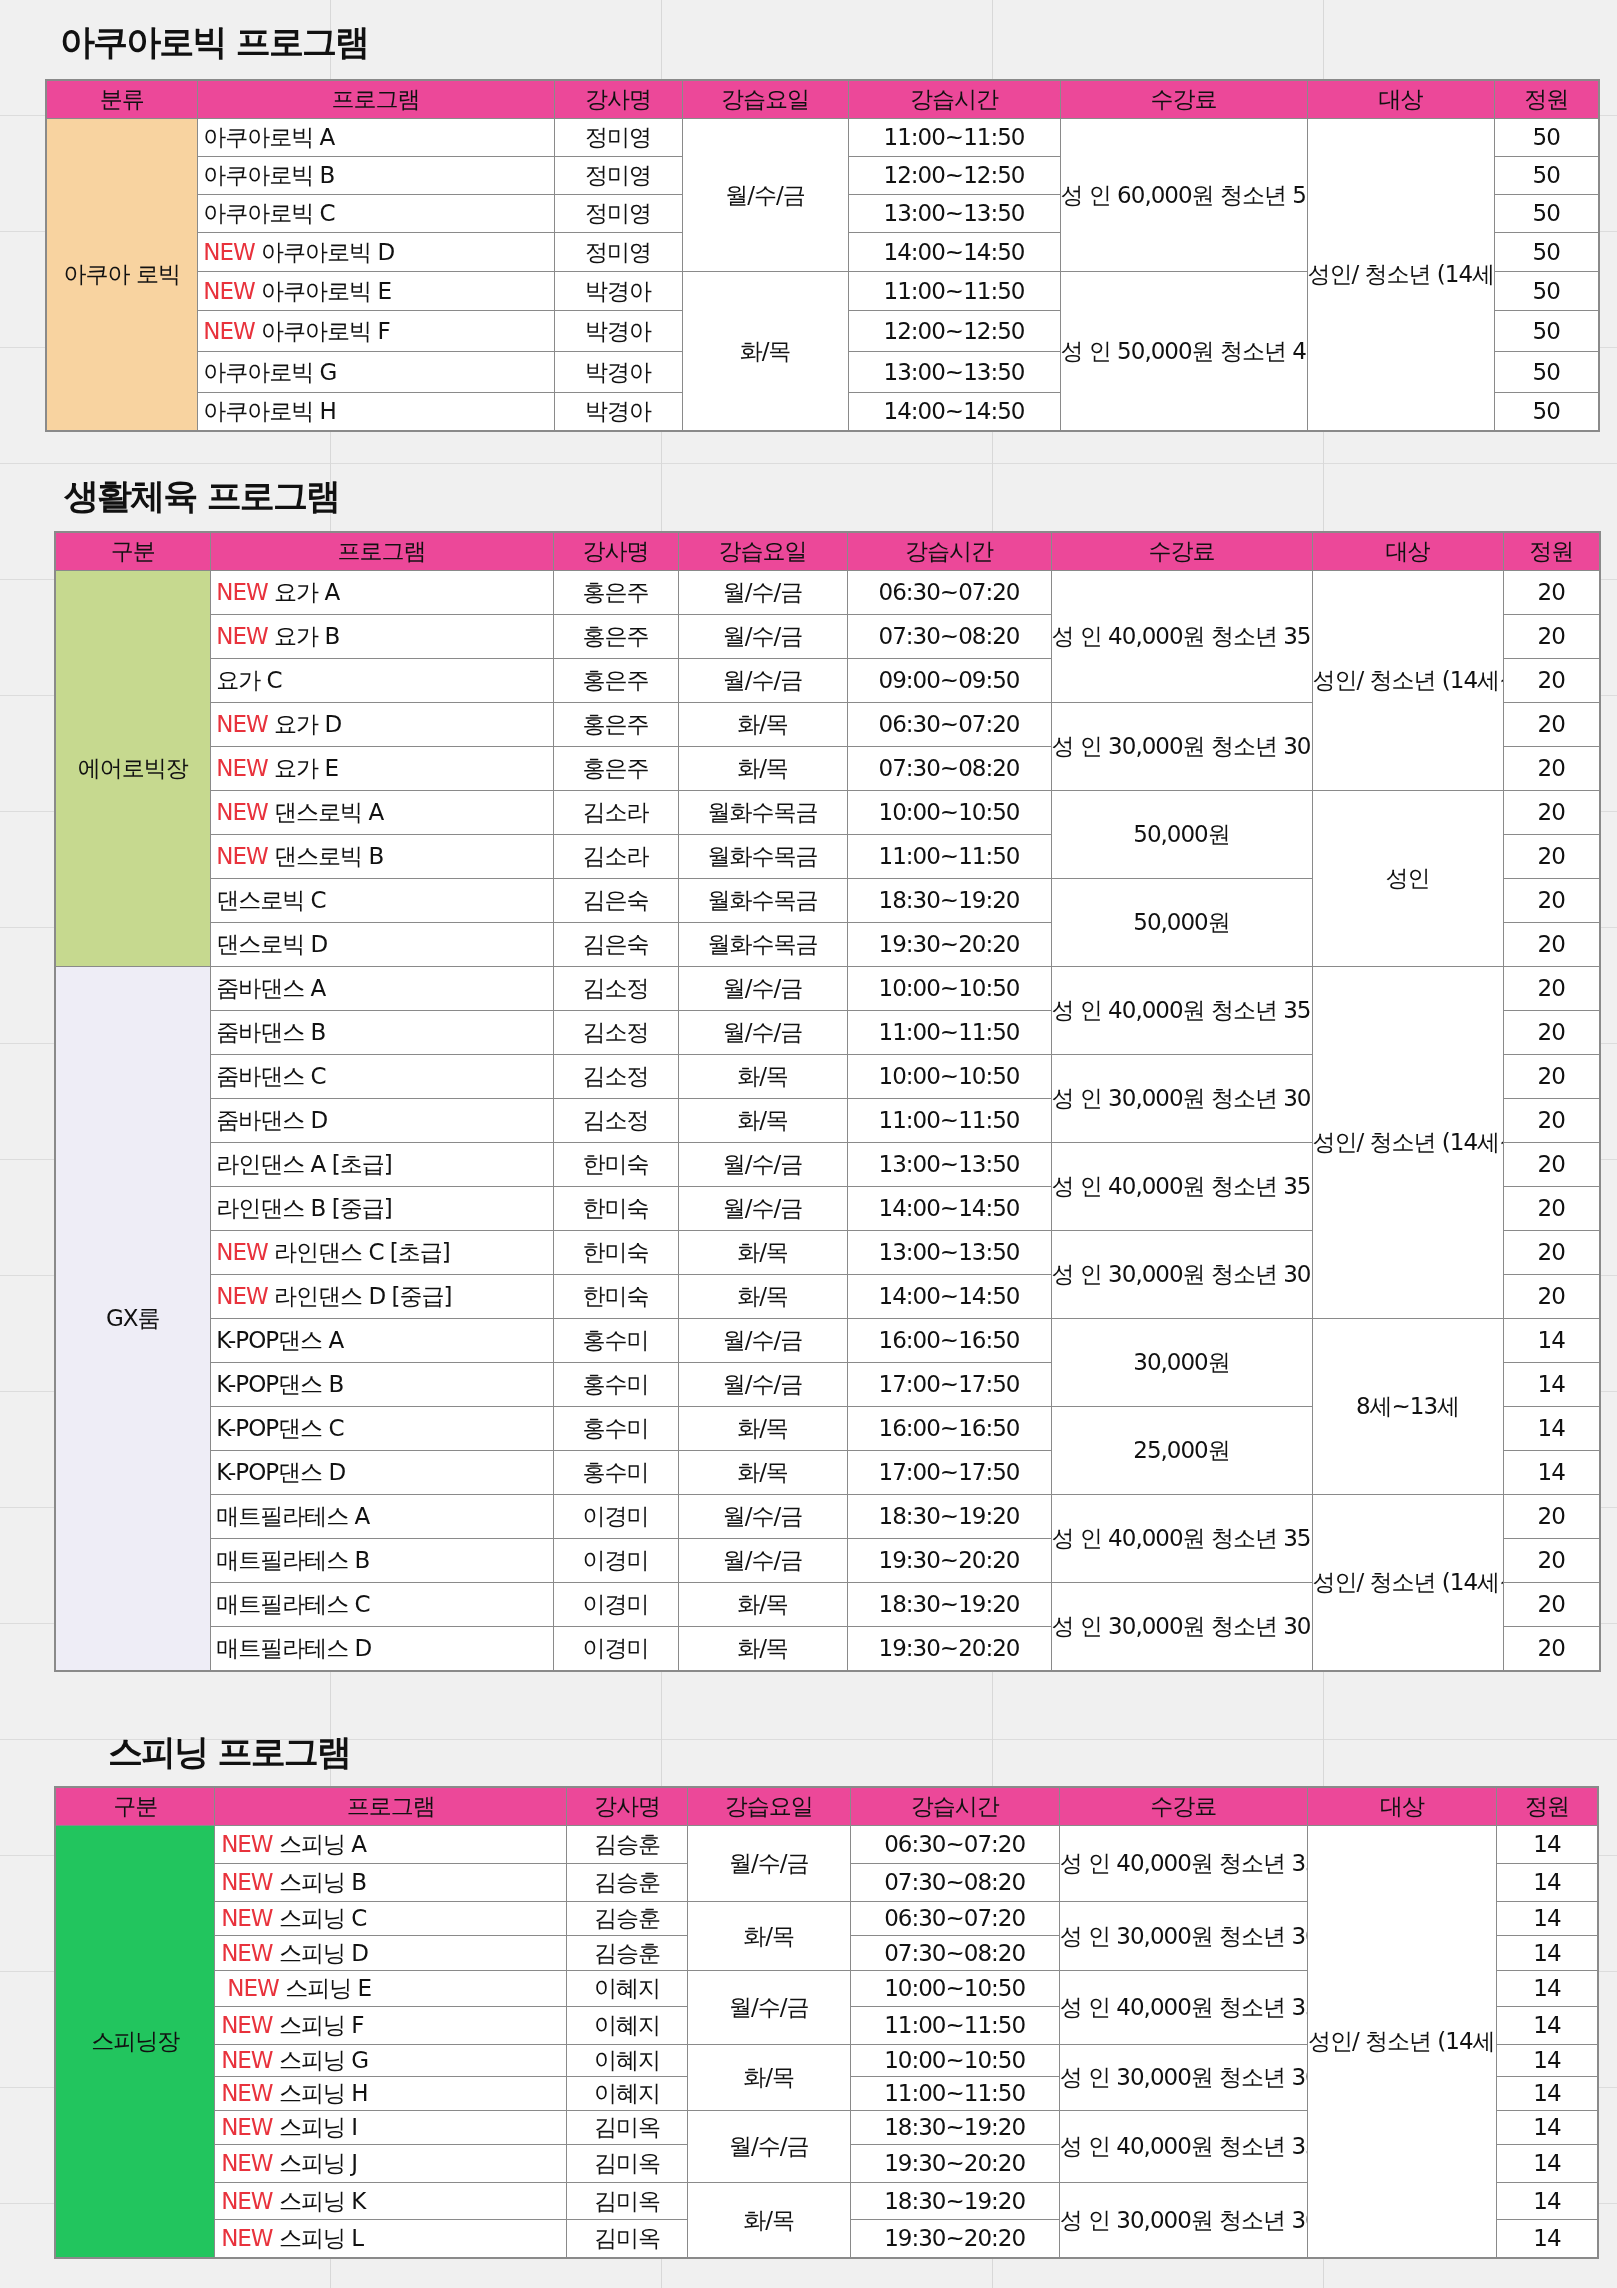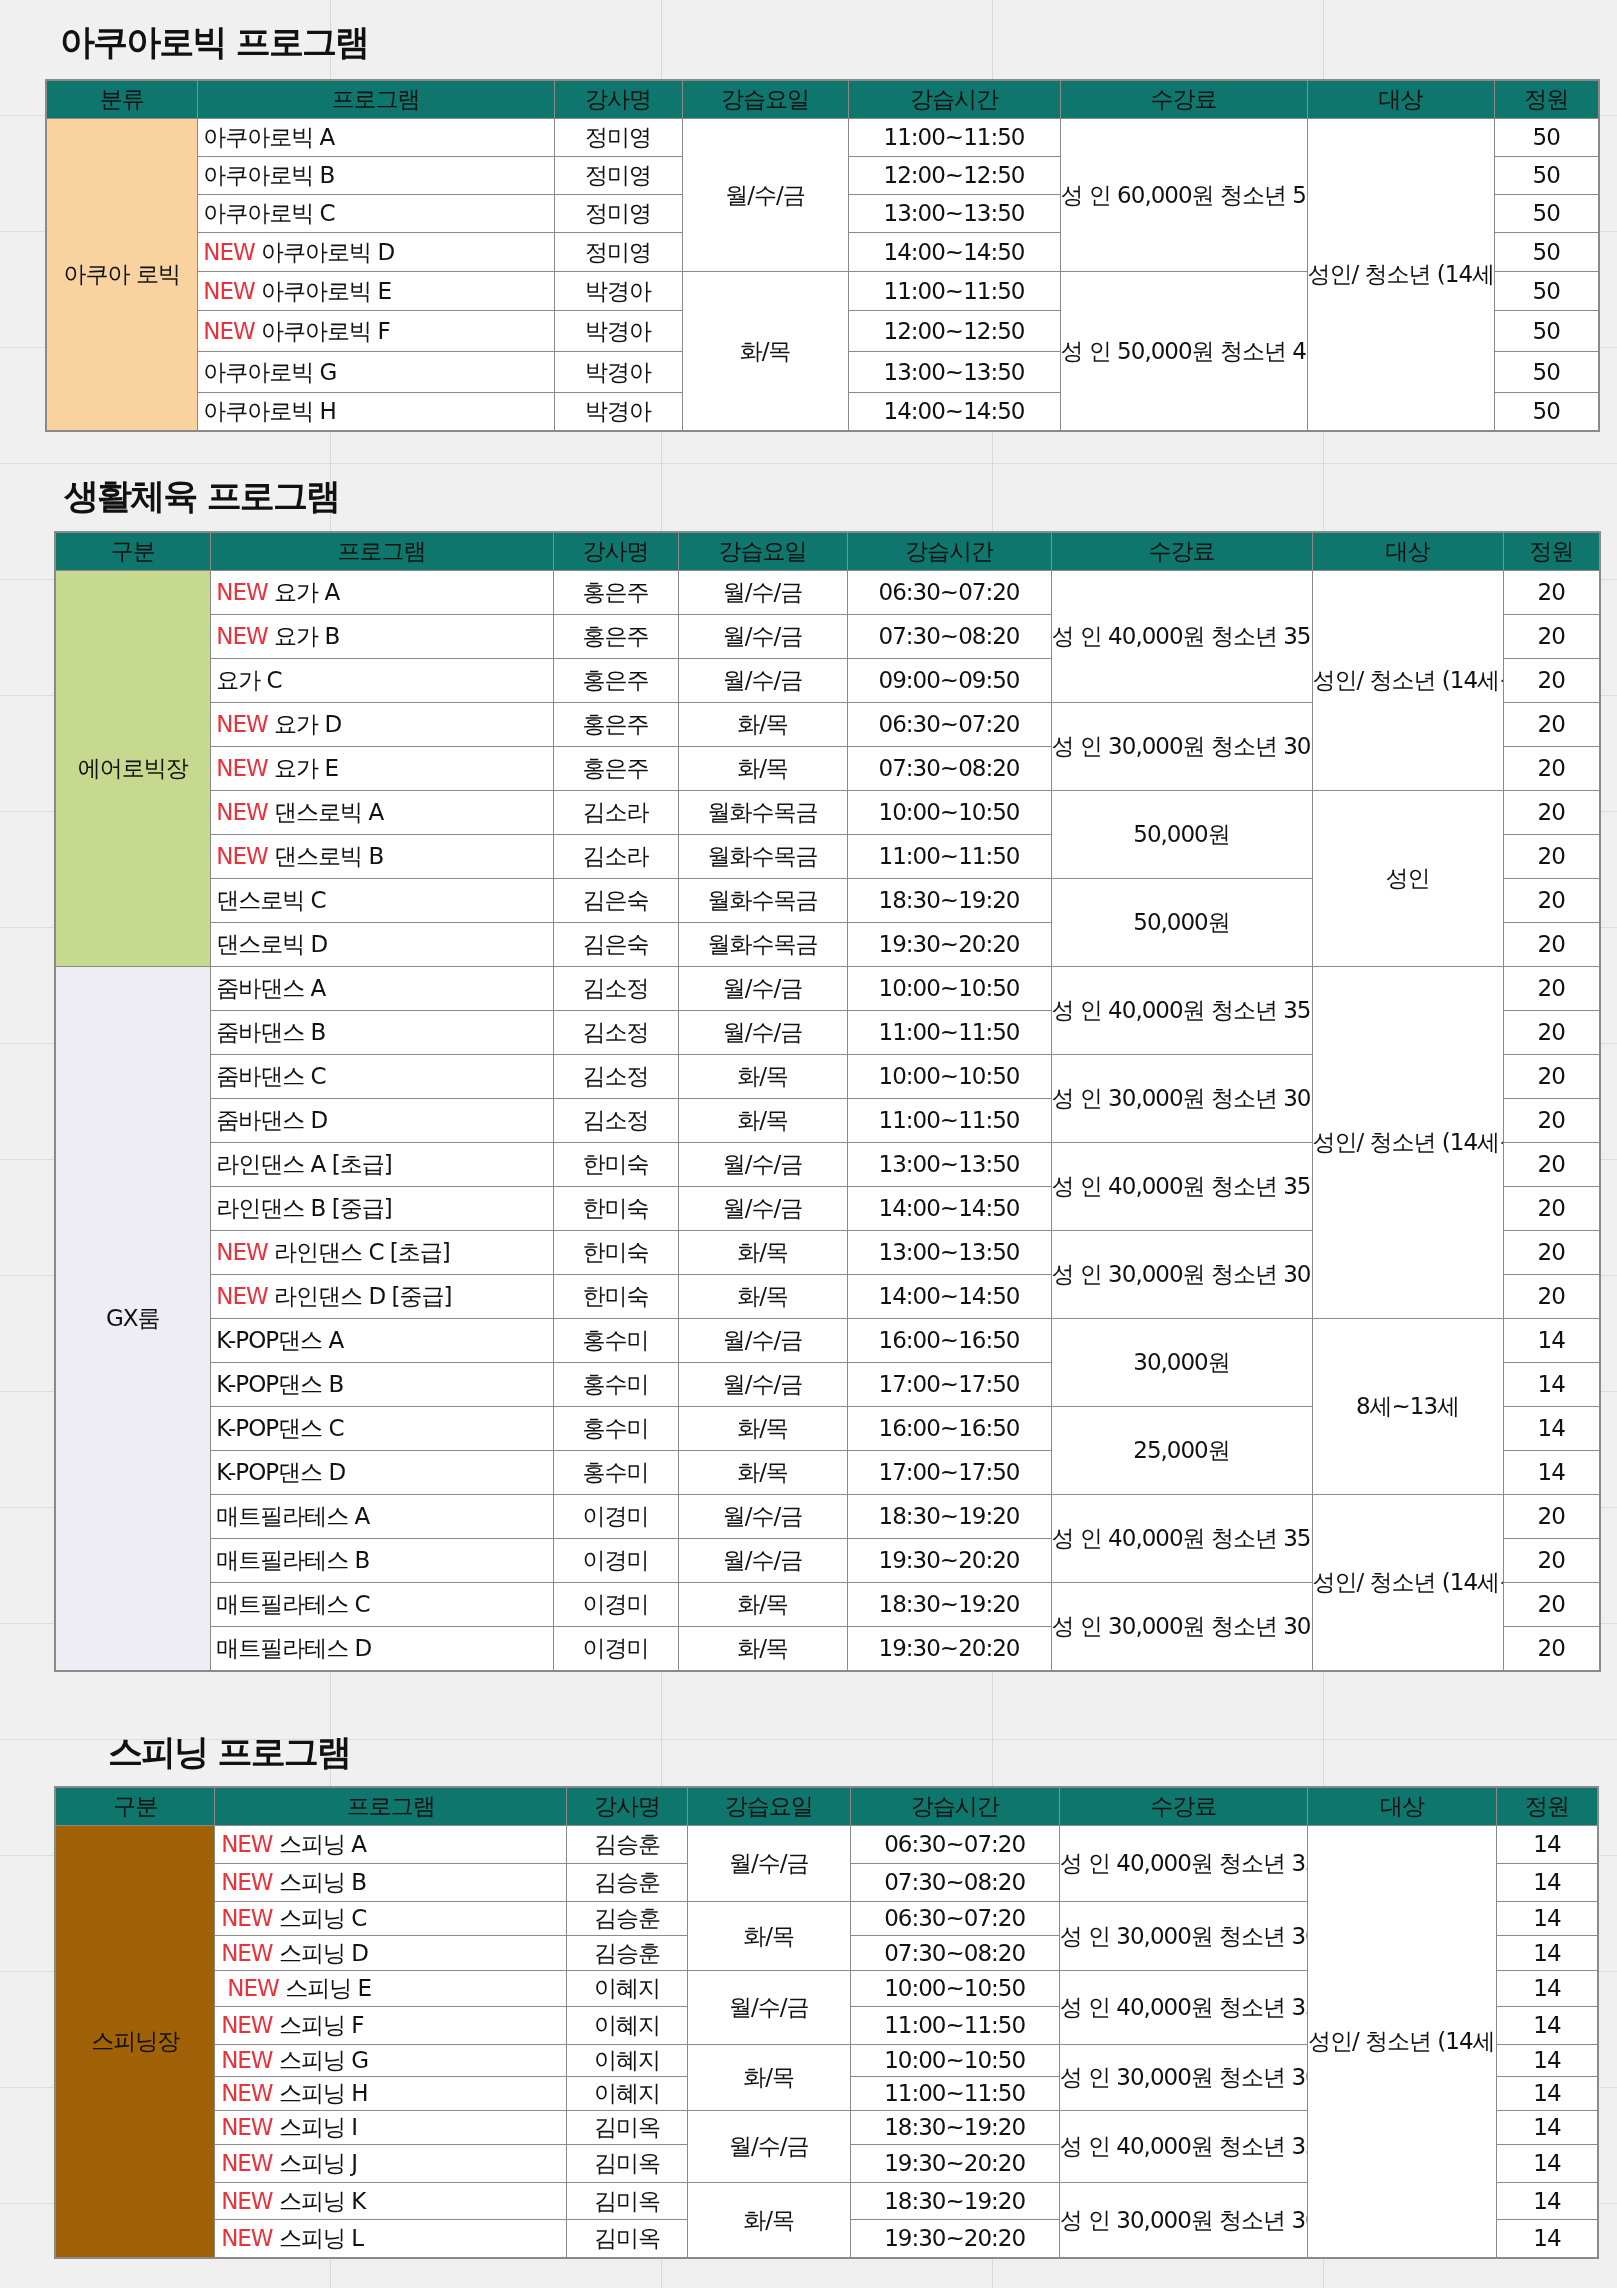--- a/index.html
+++ b/index.html
@@ -17,27 +17,27 @@
     font-family:"DejaVu Sans",sans-serif;color:#111;
   }
   table.sched{
     position:absolute;border-collapse:collapse;table-layout:fixed;background:#fff;
     border:2.9px solid #8a8a8a;
   }
   table.sched th, table.sched td{
     border:1.9px solid #8a8a8a;font-size:23px;text-align:center;vertical-align:middle;
     padding:0;line-height:1.05;letter-spacing:-1px;white-space:nowrap;overflow:hidden;
   }
-  table.sched th{background:#0f766e;font-weight:normal;height:37px;}
+  table.sched th{background:#ec4899;font-weight:normal;height:37px;}
   table.sched td.prog{text-align:left;padding-left:5.8px;}
   .new{color:#e8323c;}
   .cat-aqua{background:#f8d3a0;}
   .cat-aero{background:#c6d98f;}
   .cat-gx{background:#eeedf6;}
-  .cat-spin{background:#a16207;}
+  .cat-spin{background:#22c55e;}
   .fee{white-space:pre;line-height:0.95;}
   .target{white-space:pre;line-height:1.15;margin-top:17px;}
   .target.tight{line-height:0.95;}
 </style>
 </head>
 <body>
 
 <h1 class="section-title" style="left:60px;top:19px;">아쿠아로빅 프로그램</h1>
 <table class="sched" style="left:45px;top:79px;width:1553px;">
   <colgroup>

